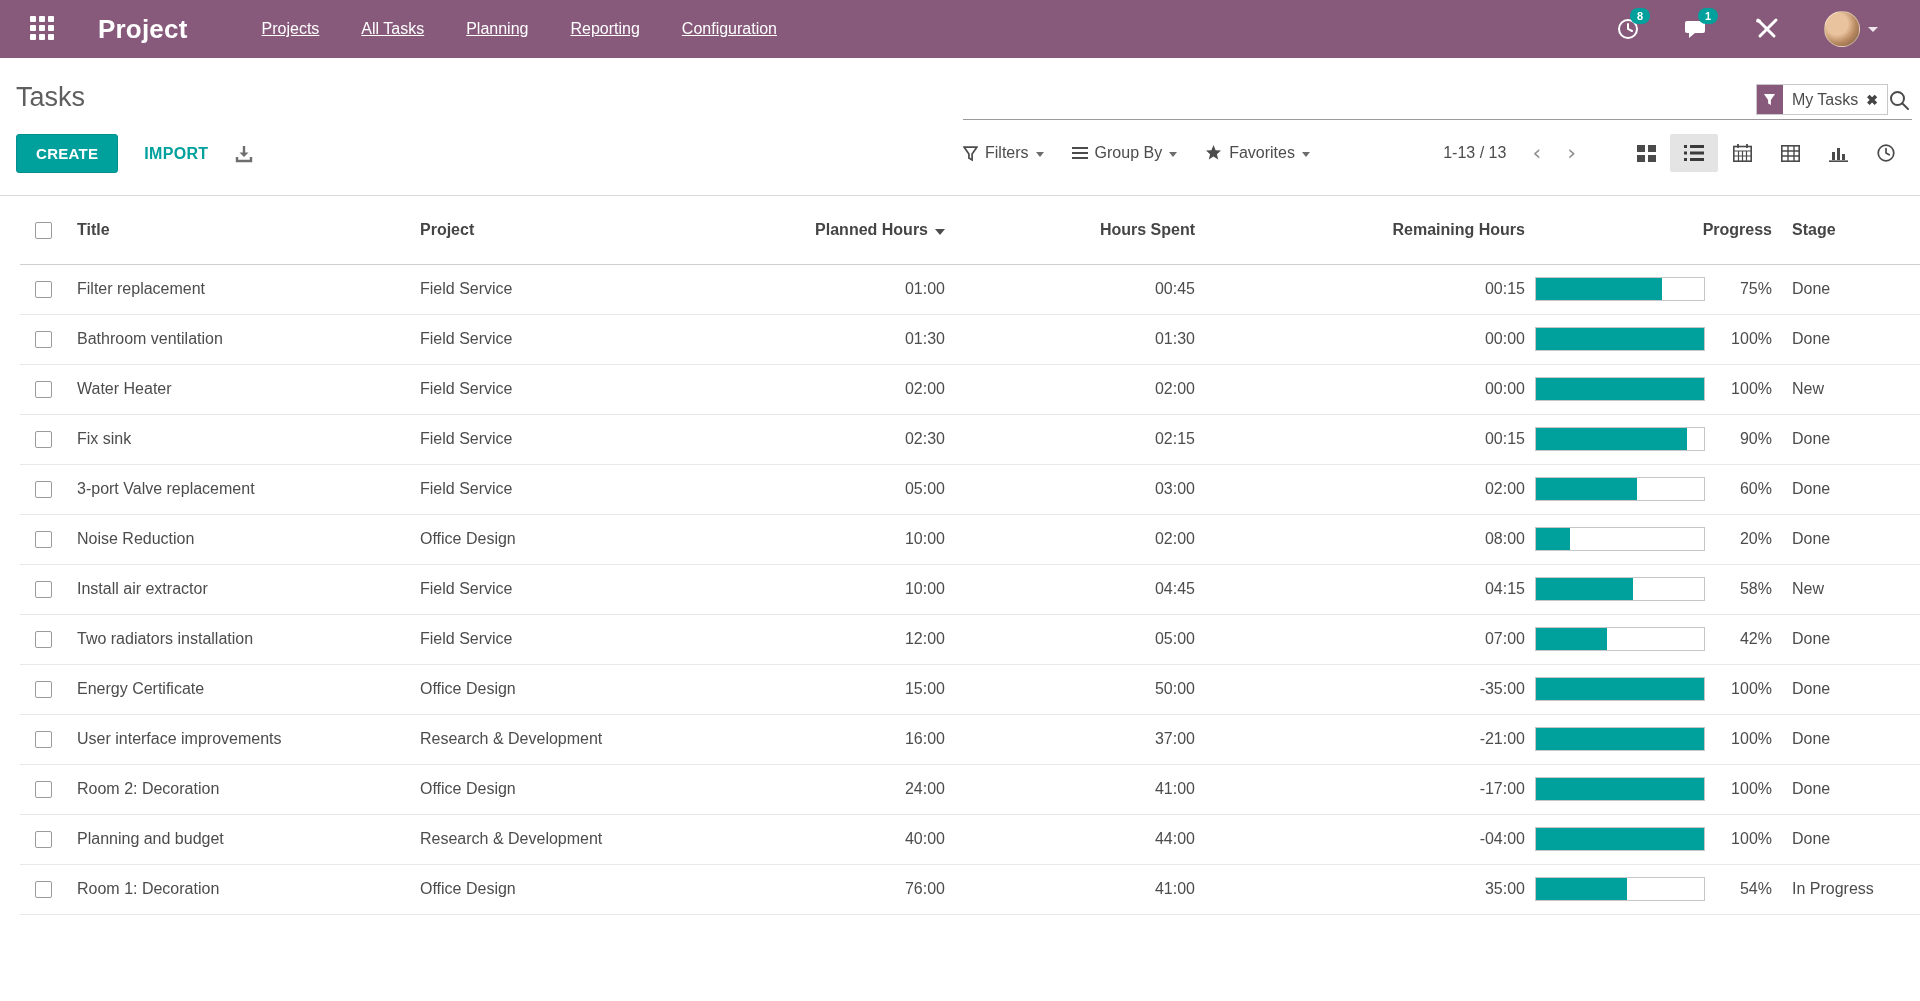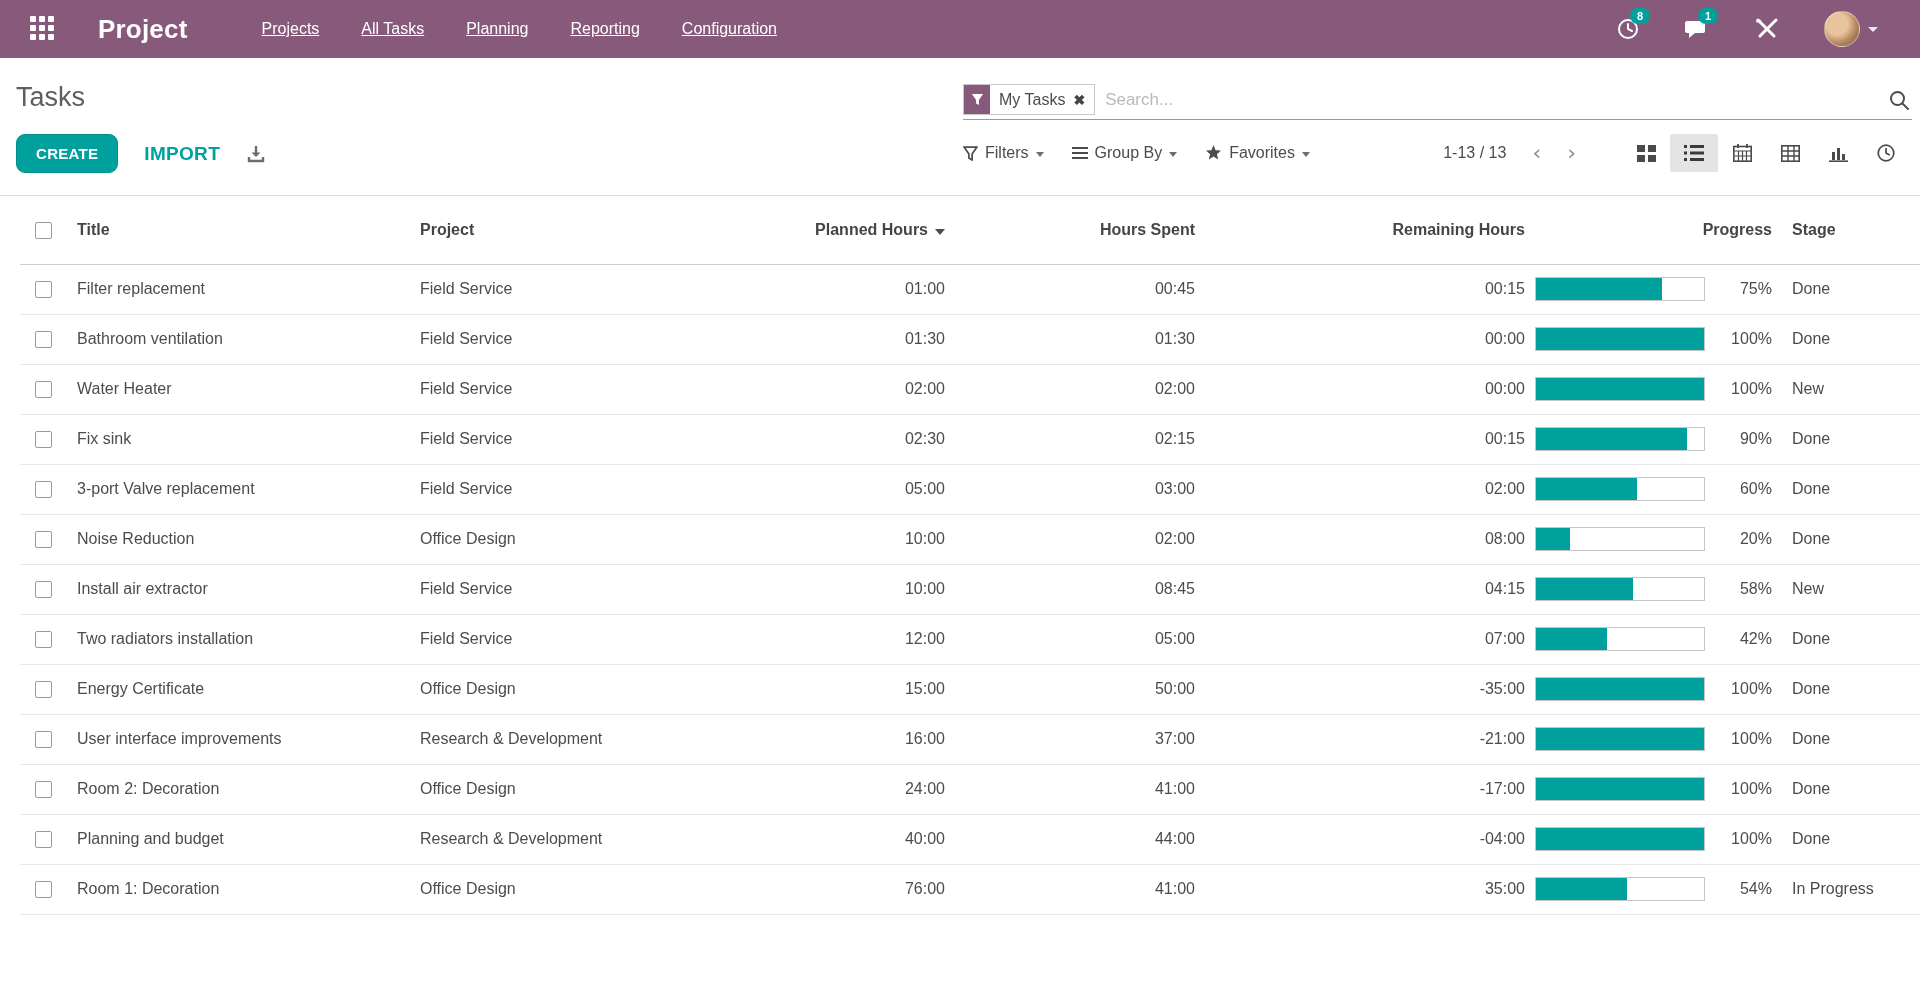--- a/index.html
+++ b/index.html
@@ -16,22 +16,22 @@
   .icon-wrap { position:relative; cursor:pointer; display:flex; align-items:center; }
   .badge { position:absolute; top:-9px; left:14px; background:#00A09D; color:#fff; font-size:11px; font-weight:bold; border-radius:10px; padding:2px 7px; line-height:12px; }
   .avatar-wrap { display:flex; align-items:center; gap:8px; cursor:pointer; }
   .avatar { width:36px; height:36px; border-radius:50%; background:radial-gradient(circle at 35% 35%, #e8c39e 0 35%, #b98a62 60%, #6f4f35 100%); border:1px solid rgba(255,255,255,.4); }
   .caret-down-white { width:0; height:0; border-left:5px solid transparent; border-right:5px solid transparent; border-top:5px solid #f0e7ee; }
 
   
   .control-panel { position:relative; height:138px; border-bottom:1px solid #d9d9d9; }
   .page-title { position:absolute; left:16px; top:24px; font-size:27px; color:#5f5f5f; }
   .btn-row { position:absolute; left:16px; top:76px; display:flex; align-items:center; gap:26px; }
-  .btn-create { background:#00A09D; color:#fff; border:1px solid #00918e; border-radius:9px; font-size:15px; font-weight:bold; padding:10px 19px; letter-spacing:.3px; cursor:pointer; font-family:inherit; }
-  .btn-import { background:none; border:none; color:#00A09D; font-size:19px; font-weight:bold; letter-spacing:.3px; cursor:pointer; font-family:inherit; }
+  .btn-create { background:#00A09D; color:#fff; border:1px solid #00918e; border-radius:3px; font-size:15px; font-weight:bold; padding:10px 19px; letter-spacing:.3px; cursor:pointer; font-family:inherit; }
+  .btn-import { background:none; border:none; color:#00A09D; font-size:16px; font-weight:bold; letter-spacing:.3px; cursor:pointer; font-family:inherit; }
   .dl-icon { cursor:pointer; display:flex; }
 
   
   .search-zone { position:absolute; left:963px; top:22px; right:8px; border-bottom:1px solid #9a9a9a; height:40px; display:flex; align-items:center;justify-content:flex-end; }
   .facet { display:flex; align-items:stretch; border:1px solid #c9c9c9; height:31px; background:#fff; }
   .facet-icon { background:#875A7B; width:26px; display:flex; align-items:center; justify-content:center; }
   .facet-label { display:flex; align-items:center; gap:8px; padding:0 9px; font-size:16px; color:#4c4c4c; }
   .facet-x { color:#444; font-weight:bold; font-size:14px; cursor:pointer; }
   .search-input { border:none; outline:none; flex:1; font-size:17px; color:#444; padding:0 10px; font-family:inherit; }
   .search-input::placeholder { color:#b9b9b9; }
@@ -144,21 +144,20 @@
       <div class="facet-icon">
         <svg width="13" height="13" viewBox="0 0 14 14">
             <path d="M1 1h12L8.5 7.5V13l-3-1.8V7.5z" fill="#fff"></path>
           </svg>
       </div>
       <div class="facet-label">
         <span>My Tasks</span>
         <span class="facet-x">✖</span>
       </div>
     </div>
-    <input class="search-input" placeholder="Search..." style="">
     <span class="mag">
       <svg width="22" height="22" viewBox="0 0 22 22">
           <circle cx="9.5" cy="9.5" r="6.5" fill="none" stroke="#4c4c4c" stroke-width="2"></circle>
           <path d="M14.5 14.5L20 20" stroke="#4c4c4c" stroke-width="2" stroke-linecap="round"></path>
         </svg>
     </span>
   </div>
 
   <div class="tools-row">
     <div class="dd-group">
@@ -354,21 +353,21 @@
           </div>
         </td>
         <td class="pct-cell">20%</td>
         <td class="stage-cell">Done</td>
       </tr>
       <tr>
         <td class="td-check"><input type="checkbox" class="cbx" style=""></td>
         <td class="cell-pad-l">Install air extractor</td>
         <td>Field Service</td>
         <td class="num">10:00</td>
-        <td class="num">08:45</td>
+        <td class="num">04:45</td>
         <td class="num">04:15</td>
         <td>
           <div class="pbar">
             <div class="pbar-fill" style="width: 58%;"></div>
           </div>
         </td>
         <td class="pct-cell">58%</td>
         <td class="stage-cell">New</td>
       </tr>
       <tr>

